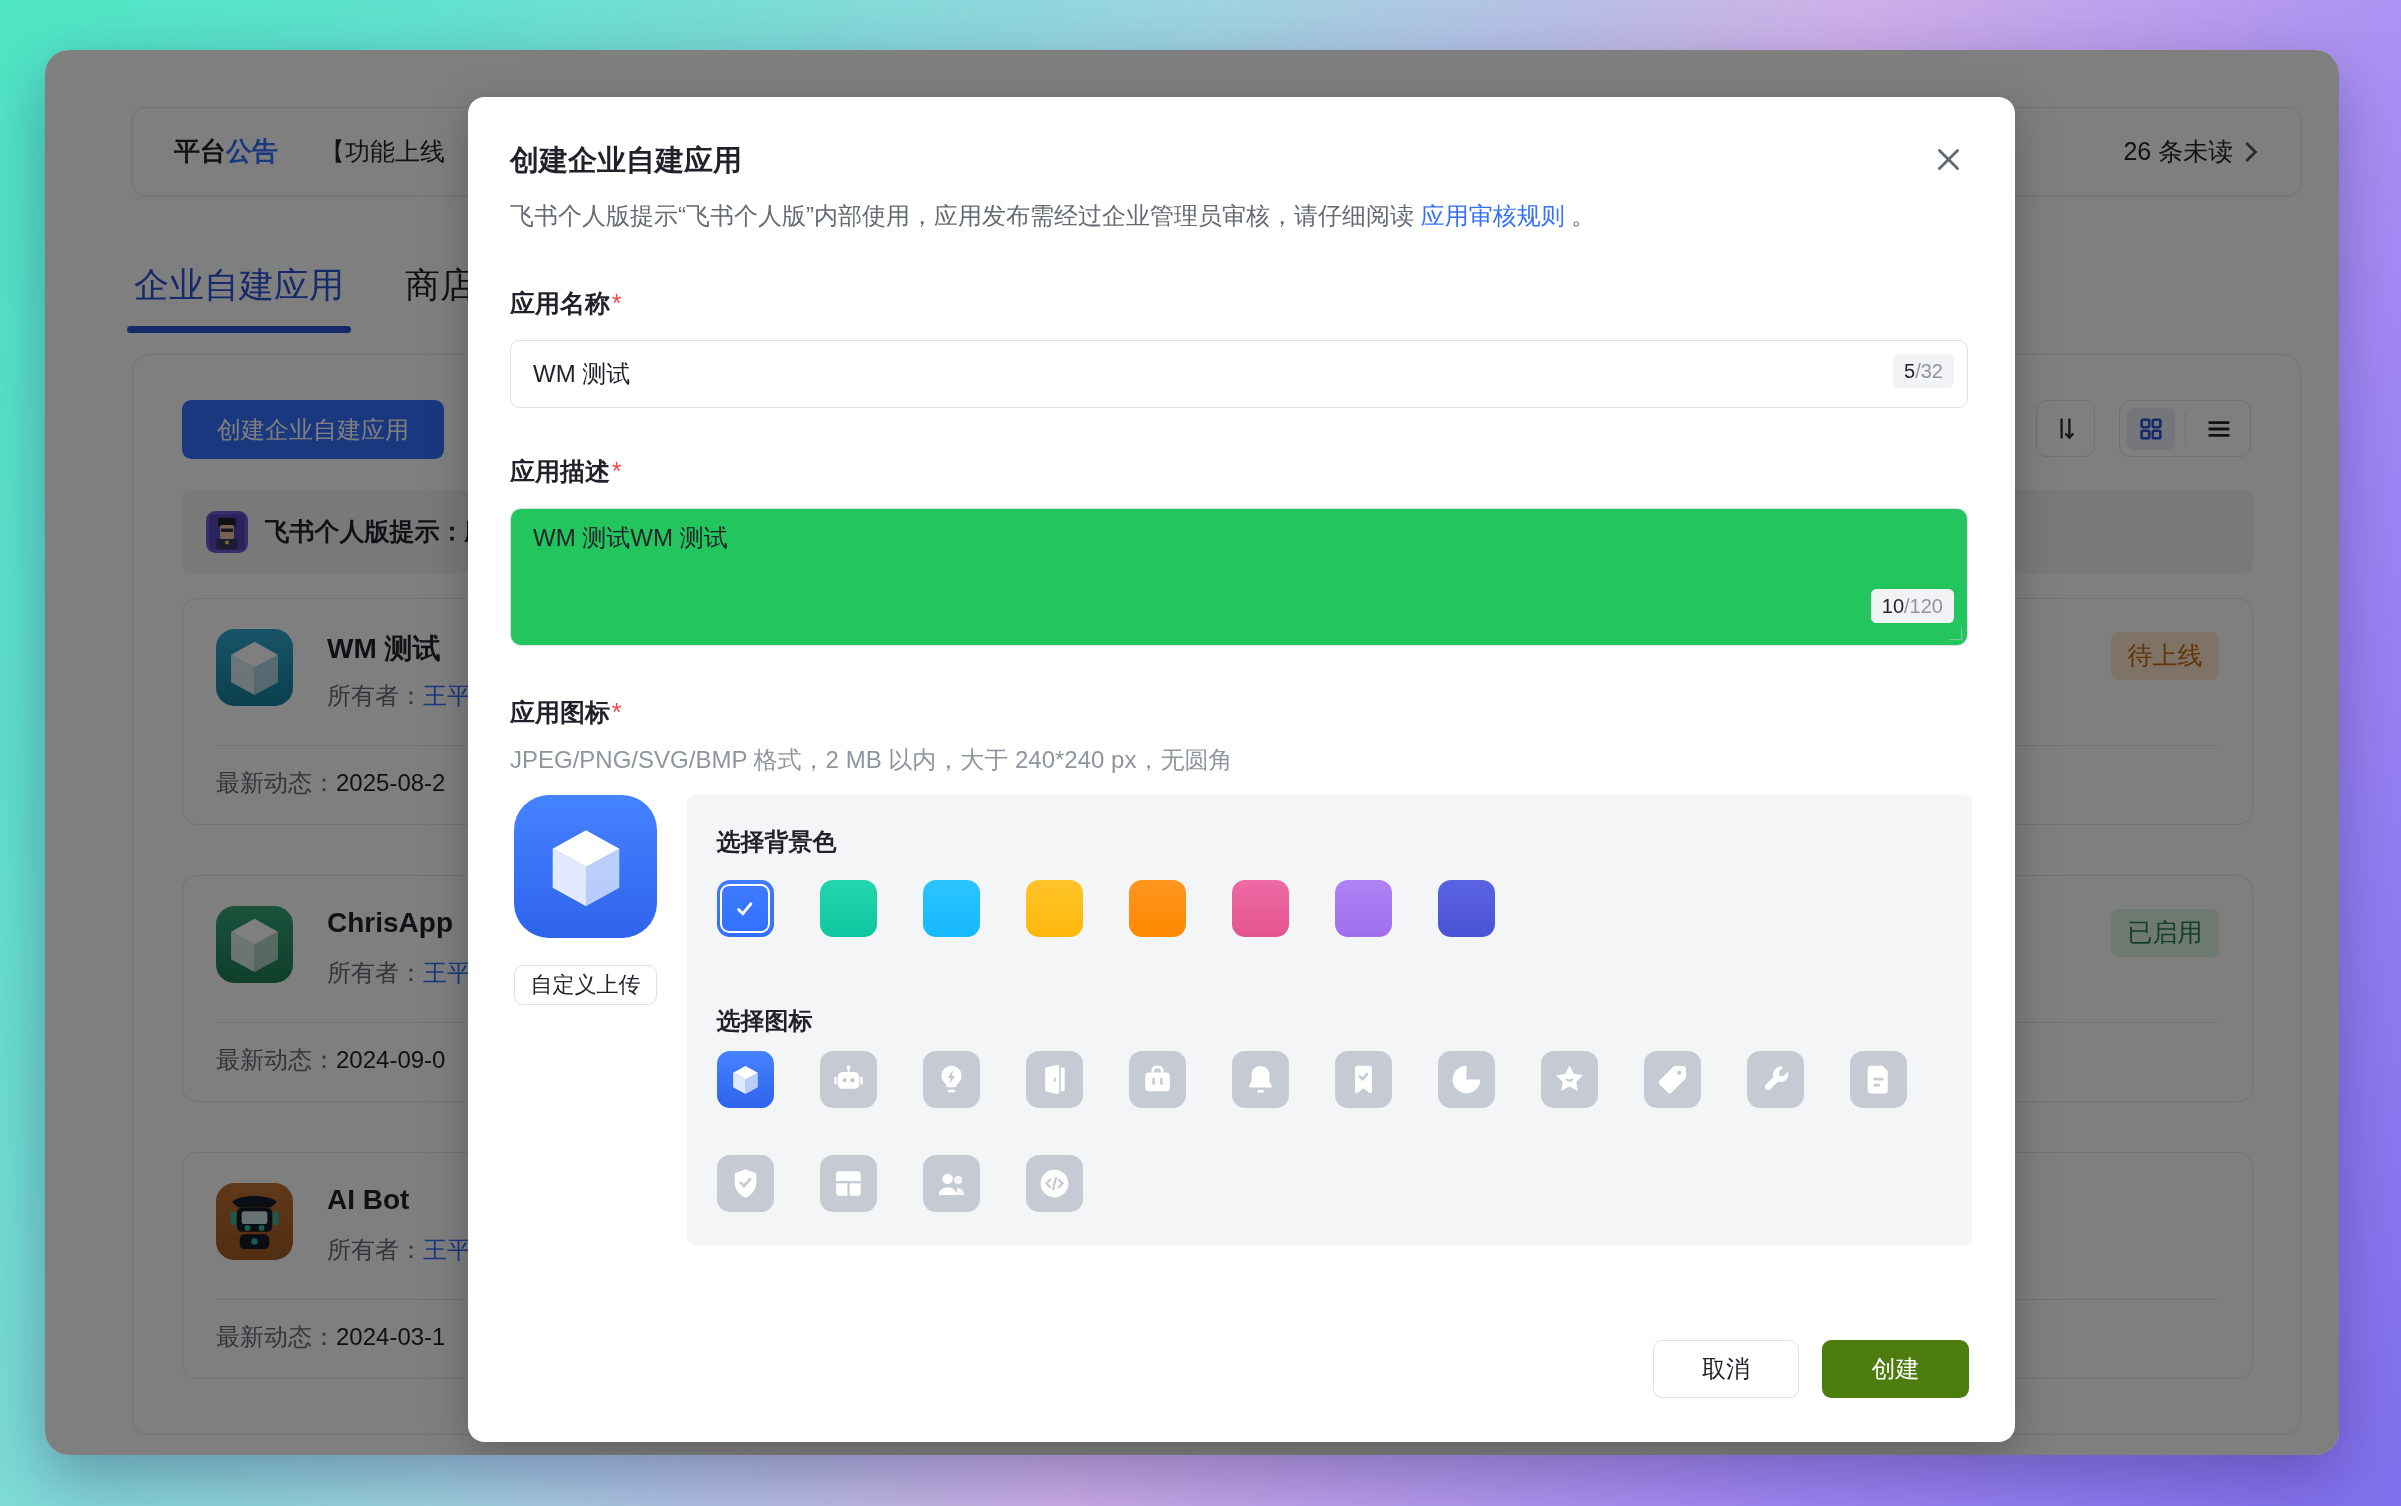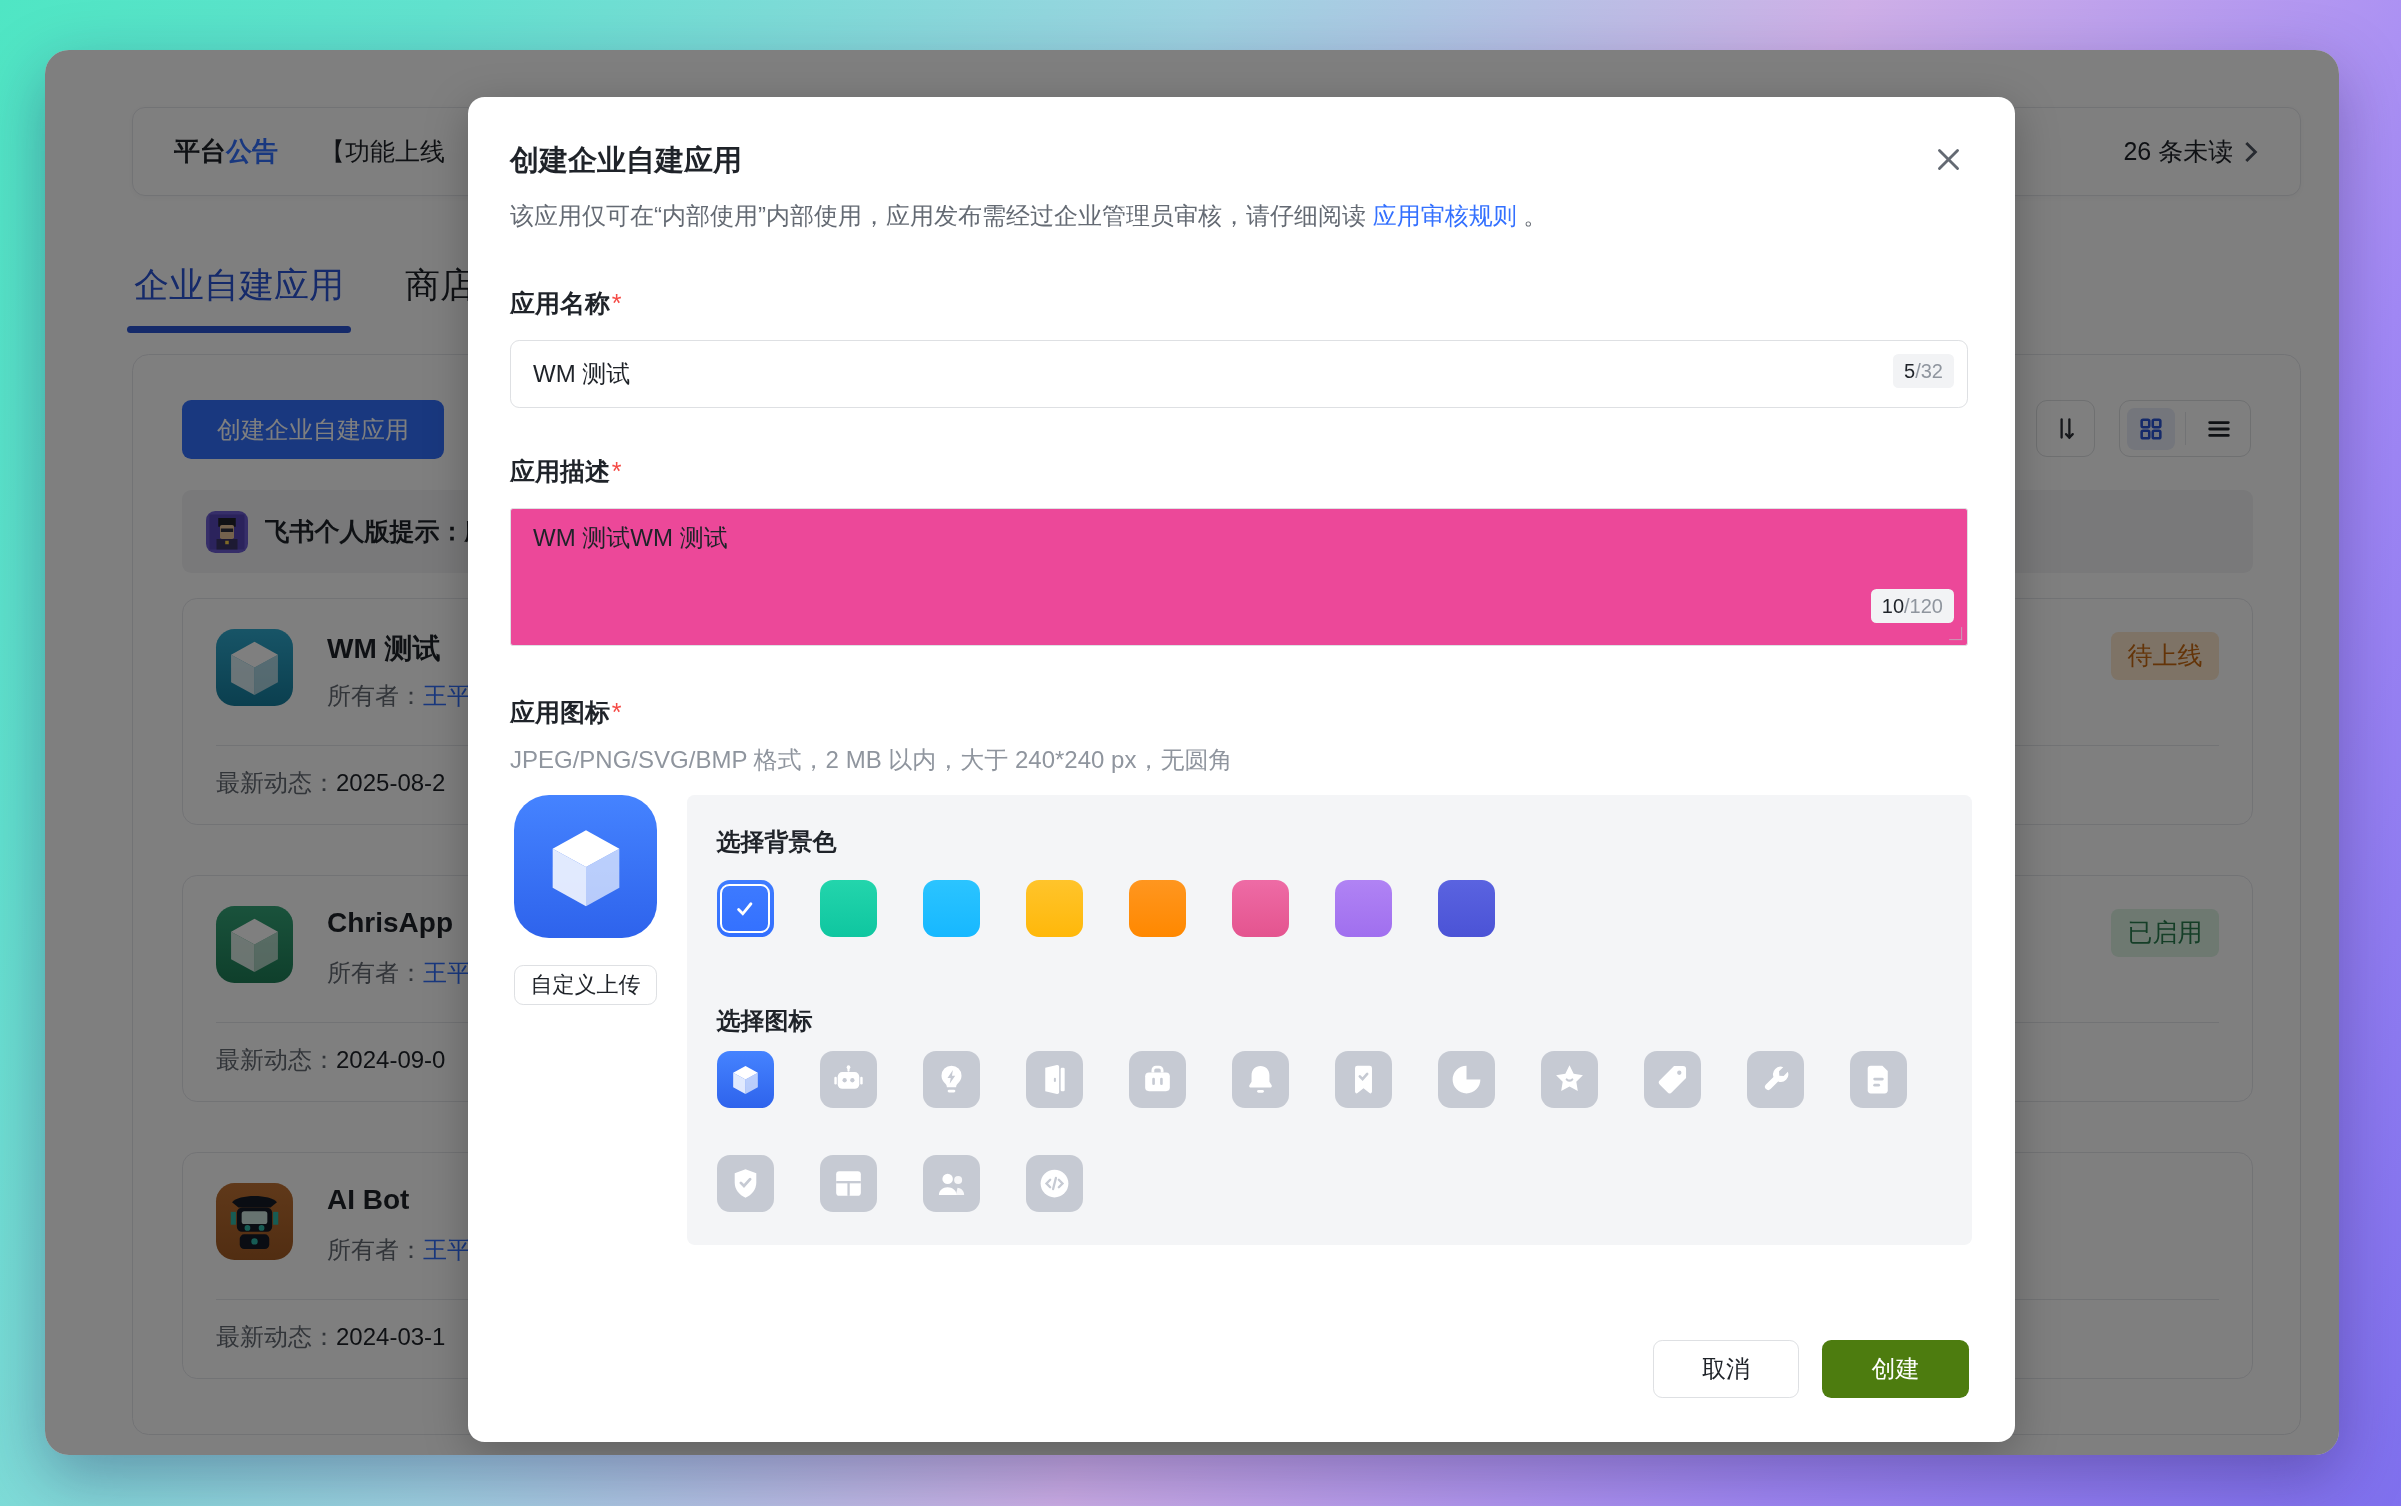--- a/index.html
+++ b/index.html
@@ -77,21 +77,21 @@
   .name-input-wrap { position:absolute; left:42px; top:243px; width:1458px; height:68px;
     border:1.8px solid #DEE0E3; border-radius:9.2px; background:#fff; }
   .name-input { position:absolute; left:22px; top:0; height:65px; width:1199px; border:none; outline:none;
     font-size:24px; color:#1F2329; font-family:inherit; background:transparent; }
   .counter { position:absolute; background:#F2F3F5; border-radius:5.5px; font-size:20px; color:#1F2329;
     padding:5.5px 11px; }
   .counter .max { color:#8F959E; }
   .name-counter { right:13px; top:13px; }
 
   .desc-wrap { position:absolute; left:42px; top:411px; width:1458px; height:138px;
-    border:1.8px solid #DEE0E3; border-radius:3px; background:#ec4899; }
+    border:1.8px solid #DEE0E3; border-radius:11px; background:#22c55e; }
   .desc-area { position:absolute; left:22px; top:13px; right:22px; height:65px; border:none; outline:none; resize:none;
     font-size:24px; color:#1F2329; font-family:inherit; background:transparent; }
   .desc-counter { right:13px; bottom:22px; }
   .resize-grip { position:absolute; right:3.7px; bottom:3.7px; width:13px; height:13px;
     border-right:1.8px solid #BBBFC4; border-bottom:1.8px solid #BBBFC4; transform:translate(-0.9px,-0.9px); opacity:.7; }
 
   .icon-hint { position:absolute; left:42px; top:647px; font-size:24px; color:#8F959E; }
 
   .icon-preview { position:absolute; left:46px; top:698px; width:143px; height:143px; border-radius:35px;
     background:linear-gradient(180deg,#4583FF,#2E63EC); display:flex; align-items:center; justify-content:center; }
@@ -243,21 +243,21 @@
 
   <div class="overlay"></div>
 
   <div class="modal">
     <div class="modal-title">创建企业自建应用</div>
     <div class="modal-close">
       <svg width="31" height="31" viewBox="0 0 24 24" fill="none" stroke="#646A73" stroke-width="2.2" stroke-linecap="round">
           <path d="M5 5l14 14M19 5L5 19"></path>
         </svg>
     </div>
-    <div class="modal-sub"><span>该应用仅可在“内部使用”内部使用，应用发布需经过企业管理员审核，请仔细阅读 </span><a href="#">应用审核规则</a><span> 。</span></div>
+    <div class="modal-sub"><span>飞书个人版提示“飞书个人版”内部使用，应用发布需经过企业管理员审核，请仔细阅读 </span><a href="#">应用审核规则</a><span> 。</span></div>
 
     <div class="field-label" style="top:190px"><span>应用名称</span><span class="req">*</span></div>
     <div class="name-input-wrap">
       <input class="name-input" value="WM 测试" style="">
       <div class="counter name-counter"><span>5</span><span class="max">/32</span></div>
     </div>
 
     <div class="field-label" style="top:358px"><span>应用描述</span><span class="req">*</span></div>
     <div class="desc-wrap">
       <textarea class="desc-area" style="">WM 测试WM 测试</textarea>

